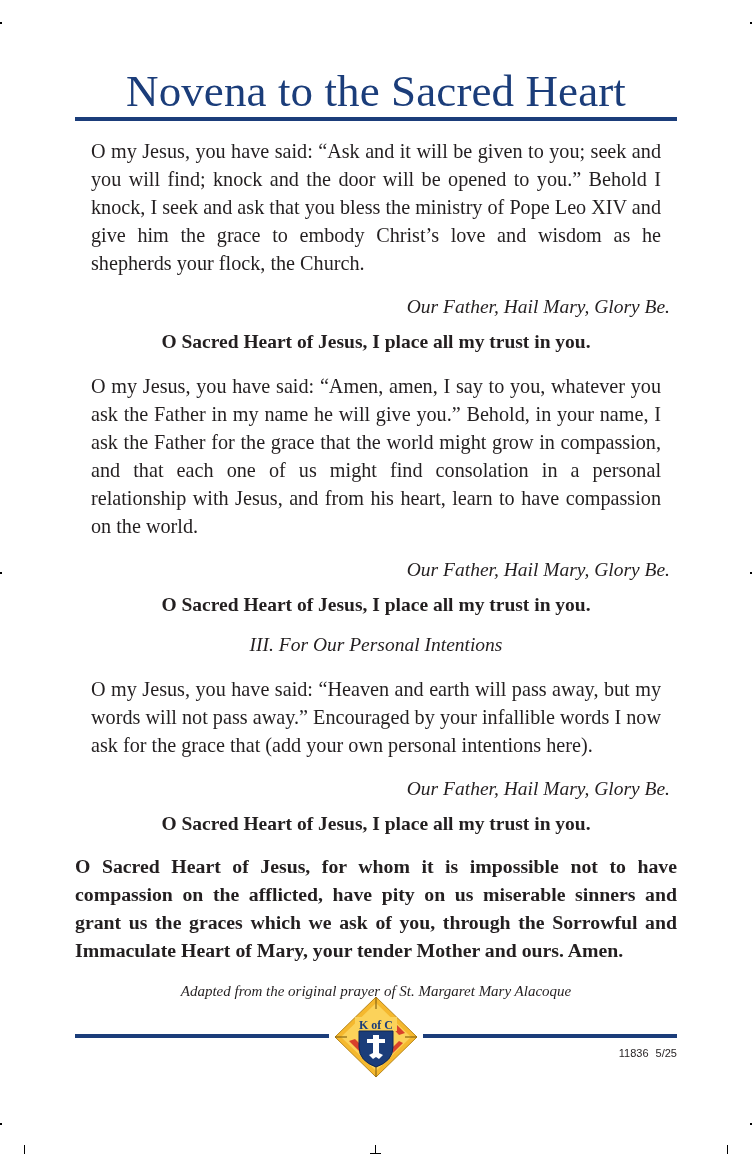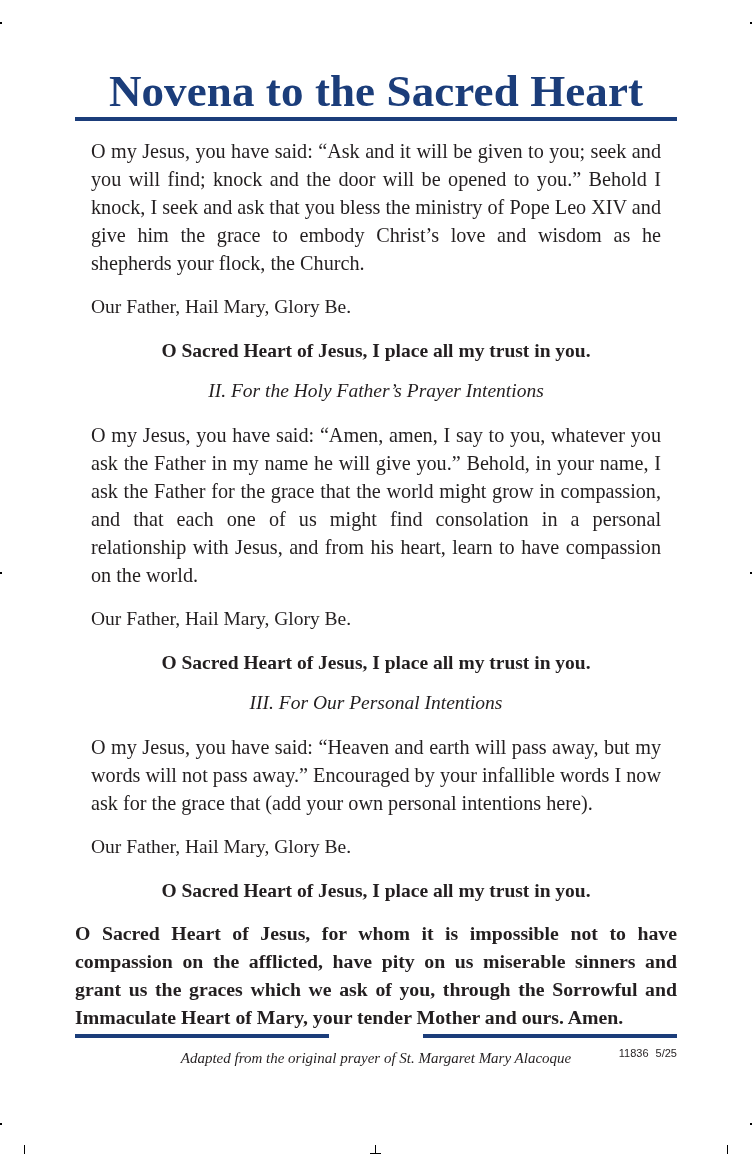--- a/index.html
+++ b/index.html
@@ -16,21 +16,21 @@
       color: #231f20;
     }
     .page {
       position: absolute;
       left: 75px;
       top: 66px;
       width: 602px;
     }
     .title {
       font-family: "Liberation Serif", "DejaVu Serif", serif;
-      font-weight: bold;
+      font-weight: normal;
       font-size: 45px;
       line-height: 50px;
       color: #1b3d7a;
       text-align: center;
       margin: 0;
       letter-spacing: 0.1px;
     }
     .title-rule {
       height: 4px;
       background: #1b3d7a;
@@ -51,24 +51,25 @@
       margin: 0;
     }
     .body {
       font-size: 20.2px;
       line-height: 28px;
       text-align: justify;
       text-align-last: left;
       margin: 16px;
     }
     .response {
-      text-align: left;
+      font-style: italic;
+      text-align: right;
       font-size: 19.5px;
       line-height: 28px;
-      margin: 16px;
+      margin: 7px;
     }
     .aspiration {
       font-weight: bold;
       text-align: center;
       font-size: 19.5px;
       line-height: 28px;
       margin: 0;
     }
     .closing {
       font-weight: bold;
@@ -139,34 +140,56 @@
   <h1 class="title">Novena to the Sacred Heart</h1>
   <div class="title-rule"></div>
 
   <div class="section">
     <p class="body">O my Jesus, you have said: “Ask and it will be given to you; seek and you will find; knock and the door will be opened to you.” Behold I knock, I seek and ask that you bless the ministry of Pope Leo XIV and give him the grace to embody Christ’s love and wisdom as he shepherds your flock, the Church.</p>
     <p class="response">Our Father, Hail Mary, Glory Be.</p>
     <p class="aspiration">O Sacred Heart of Jesus, I place all my trust in you.</p>
   </div>
 
   <div class="section">
-    <p class="heading">II. For the Holy Father’s Prayer Intentions</p>
     <p class="body">O my Jesus, you have said: “Amen, amen, I say to you, whatever you ask the Father in my name he will give you.” Behold, in your name, I ask the Father for the grace that the world might grow in compassion, and that each one of us might find consolation in a personal relationship with Jesus, and from his heart, learn to have compassion on the world.</p>
     <p class="response">Our Father, Hail Mary, Glory Be.</p>
     <p class="aspiration">O Sacred Heart of Jesus, I place all my trust in you.</p>
   </div>
 
   <div class="section">
     <p class="heading">III. For Our Personal Intentions</p>
     <p class="body">O my Jesus, you have said: “Heaven and earth will pass away, but my words will not pass away.” Encouraged by your infallible words I now ask for the grace that (add your own personal intentions here).</p>
     <p class="response">Our Father, Hail Mary, Glory Be.</p>
     <p class="aspiration">O Sacred Heart of Jesus, I place all my trust in you.</p>
   </div>
 
   <p class="closing">O Sacred Heart of Jesus, for whom it is impossible not to have compassion on the afflicted, have pity on us miserable sinners and grant us the graces which we ask of you, through the Sorrowful and Immaculate Heart of Mary, your tender Mother and ours. Amen.</p>
   <div class="attribution">Adapted from the original prayer of St. Margaret Mary Alacoque</div>
 </div>
 
 <div class="footer">
   <div class="rule-left"></div>
+  <div class="emblem">
+    <svg width="86" height="84" viewBox="0 0 86 84" xmlns="http://www.w3.org/2000/svg">
+
+      <polygon points="43,2 84,42 43,82 2,42" fill="#f5b82e" stroke="#b8861a" stroke-width="1"></polygon>
+      <polygon points="43,8 78,42 43,76 8,42" fill="#fbd25a"></polygon>
+
+      <polygon points="60,26 72,38 66,40 57,30" fill="#d9412b"></polygon>
+      <polygon points="26,56 16,46 22,44 30,52" fill="#d9412b"></polygon>
+      <polygon points="60,58 70,48 66,46 58,54" fill="#d9412b"></polygon>
+
+      <line x1="43" y1="2" x2="43" y2="14" stroke="#8a6512" stroke-width="1.2"></line>
+      <line x1="43" y1="70" x2="43" y2="82" stroke="#8a6512" stroke-width="1.2"></line>
+      <line x1="2" y1="42" x2="14" y2="42" stroke="#8a6512" stroke-width="1.2"></line>
+      <line x1="72" y1="42" x2="84" y2="42" stroke="#8a6512" stroke-width="1.2"></line>
+
+      <rect x="22" y="22" width="42" height="14" fill="#fbd25a"></rect>
+
+      <path d="M26,36 L60,36 L60,52 Q60,66 43,72 Q26,66 26,52 Z" fill="#1b3d7a" stroke="#0f2654" stroke-width="1"></path>
+
+      <path d="M40,40 L46,40 L46,44 L52,44 L52,48 L46,48 L46,58 L50,60 L46,64 L43,62 L40,64 L36,60 L40,58 L40,48 L34,48 L34,44 L40,44 Z" fill="#ffffff"></path>
+      <text x="43" y="34" text-anchor="middle" font-family="Liberation Serif, serif" font-weight="bold" font-size="12" fill="#1b3d7a">K of C</text>
+    </svg>
+  </div>
   <div class="rule-right"></div>
   <div class="code">11836 5/25</div>
 </div>
 
 </body></html>

